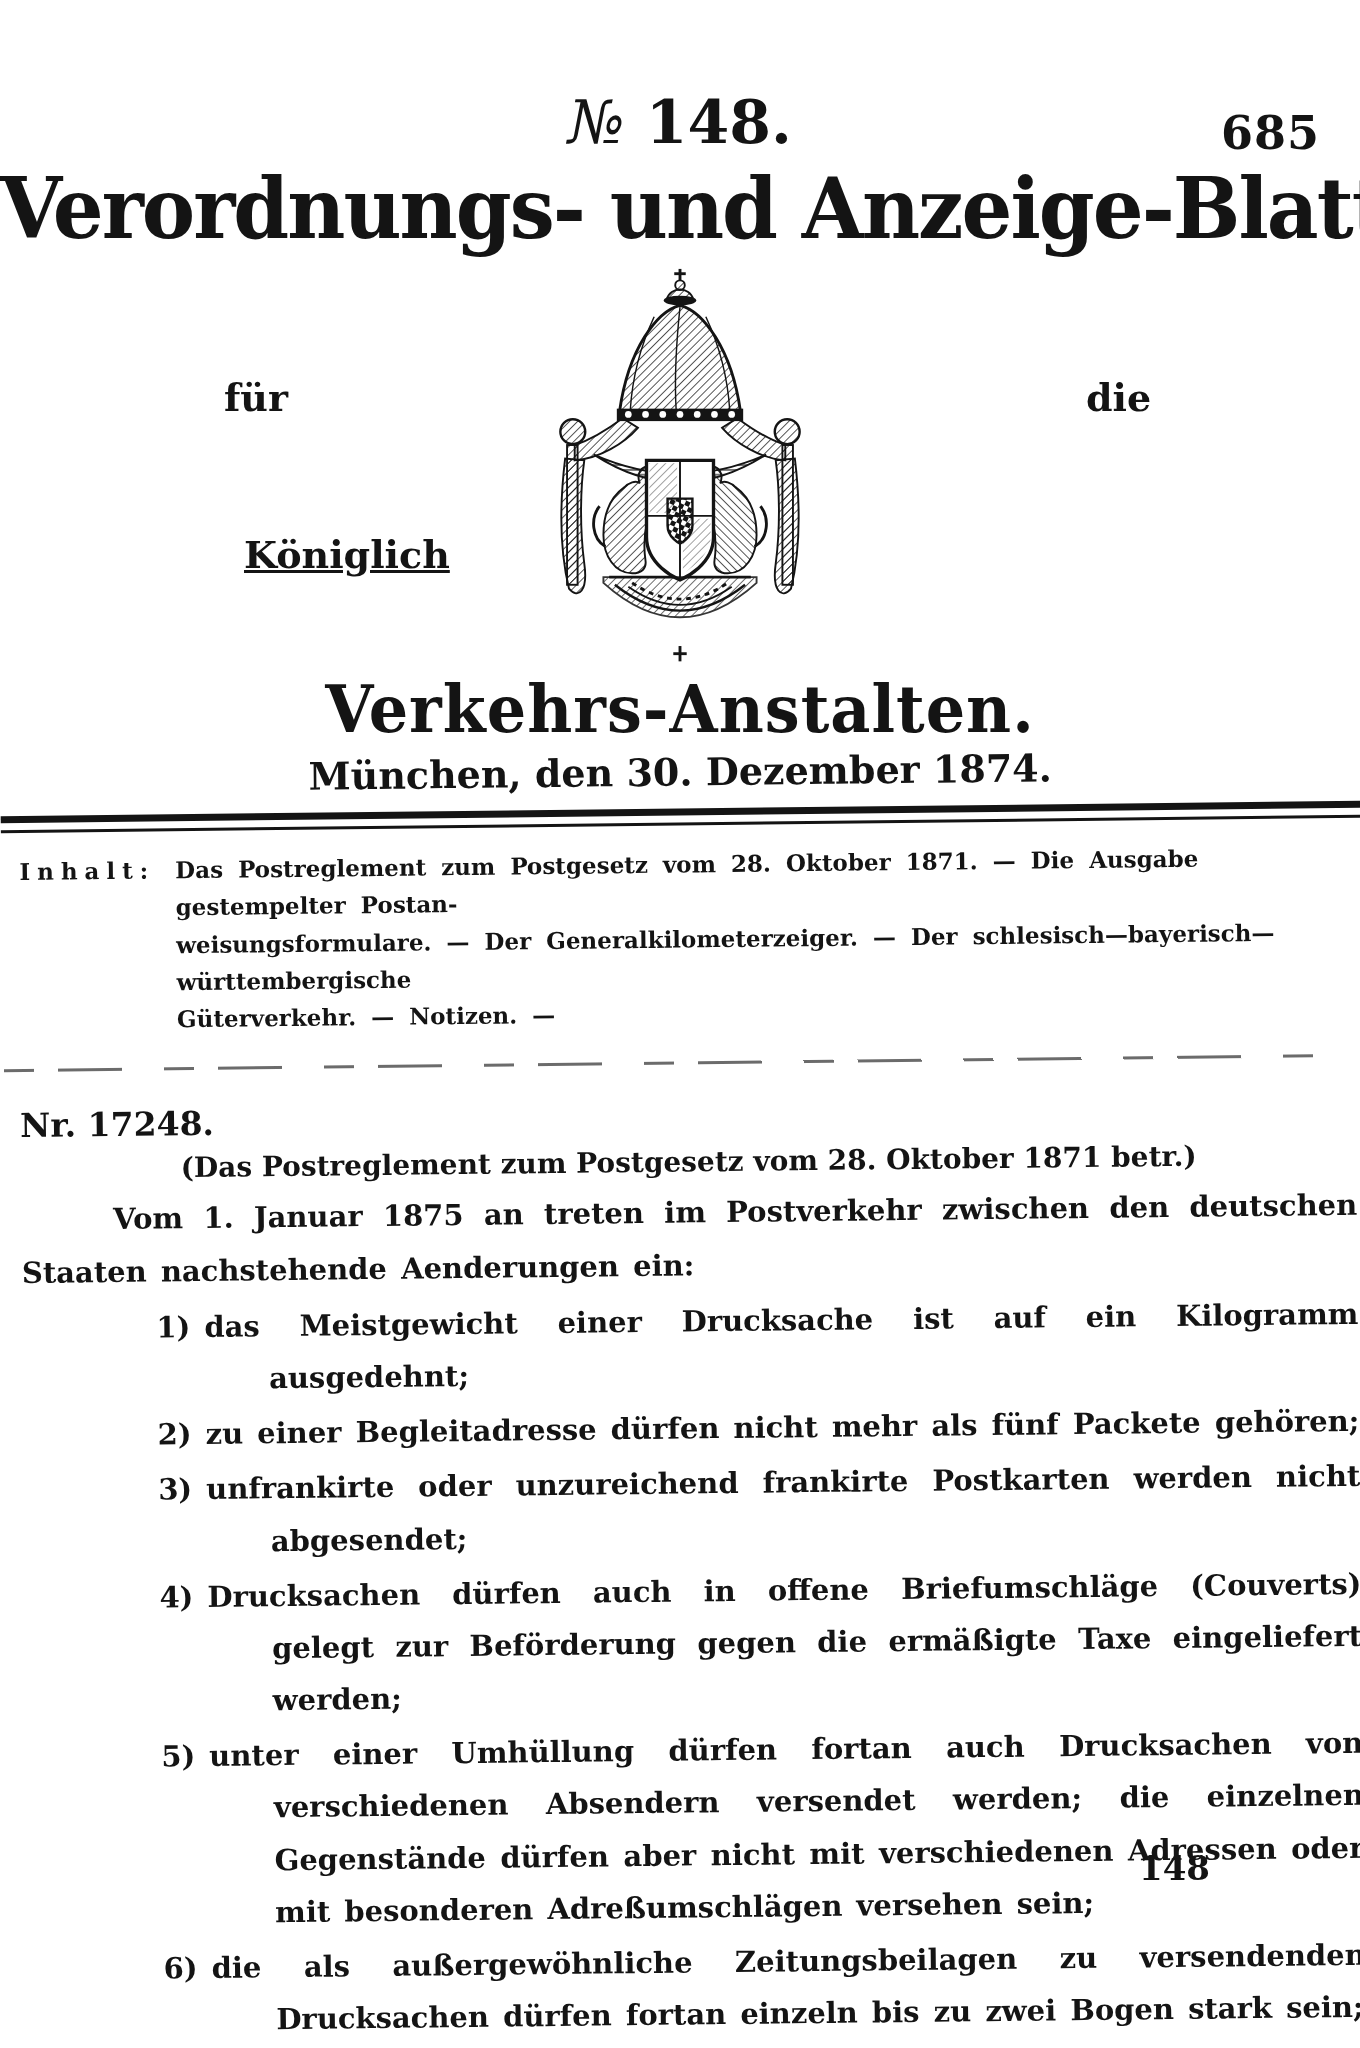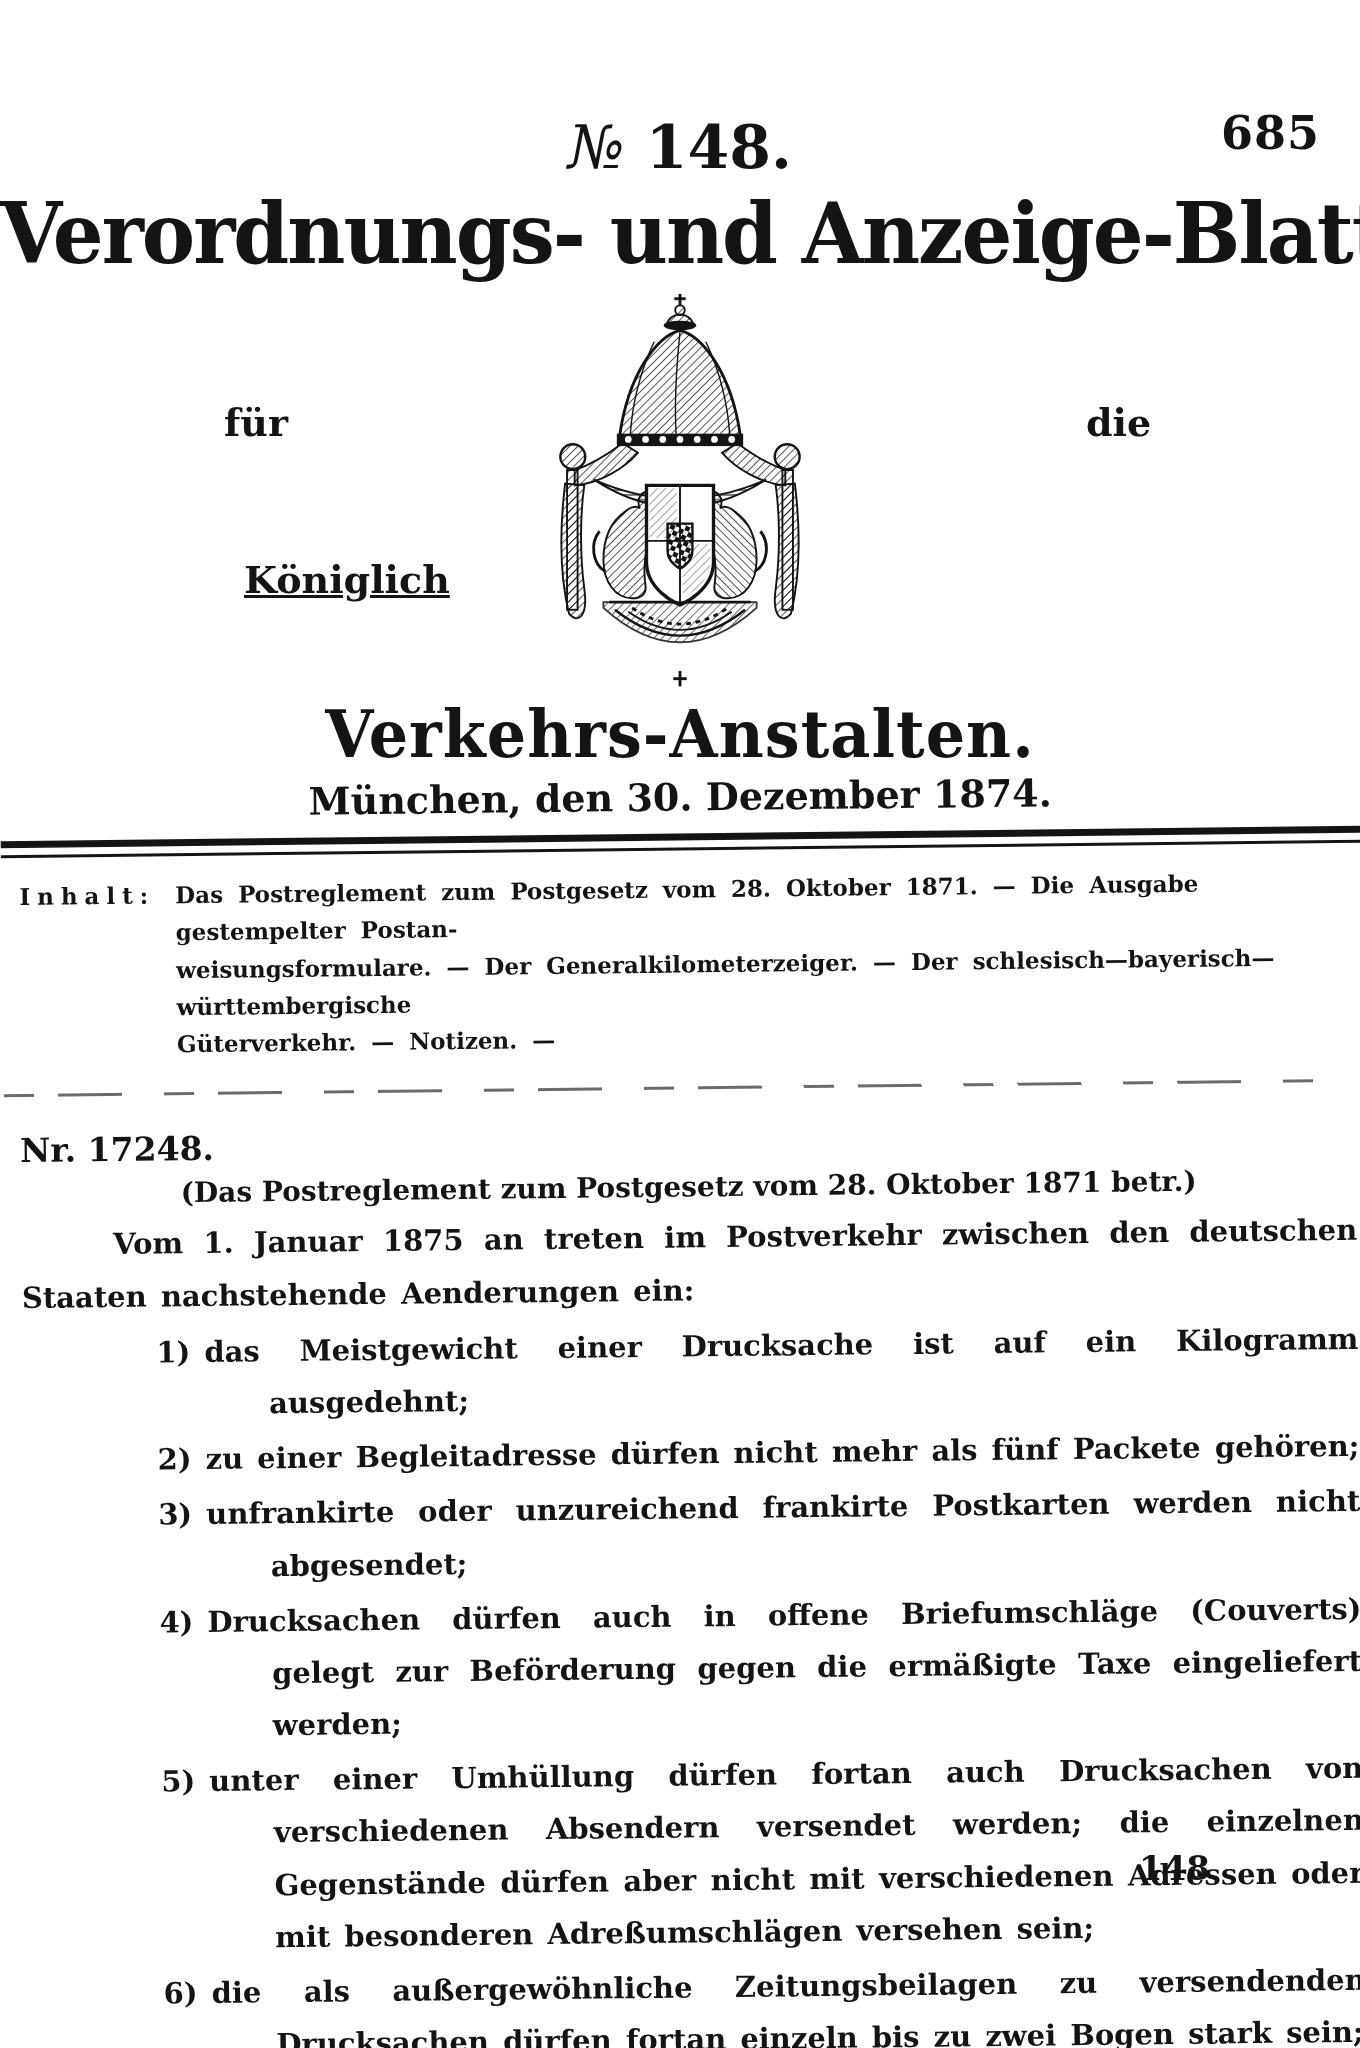--- a/index.html
+++ b/index.html
@@ -12,21 +12,21 @@
     background:var(--paper);
     color:var(--ink);
     font-family:"DejaVu Serif","Liberation Serif",serif;
     overflow:hidden;
   }
   .page-number {
     position:absolute; top:106px; right:40px;
     font-size:46px; font-weight:bold; letter-spacing:1px;
   }
   .issue-number {
-    padding-top:112px; text-align:center;
+    padding-top:87px; text-align:center;
     font-size:60px; font-weight:bold;
   }
   .issue-number .no-sign { font-style:italic; font-weight:normal; }
   .masthead-title {
     margin-top:2px; text-align:center;
     font-size:80px; font-weight:bold; letter-spacing:-2px;
     transform:scaleY(1.06); transform-origin:50% 0;
     white-space:nowrap;
   }
   .crest-section { position:relative; height:402px; margin-top:14px;text-align:center; }

